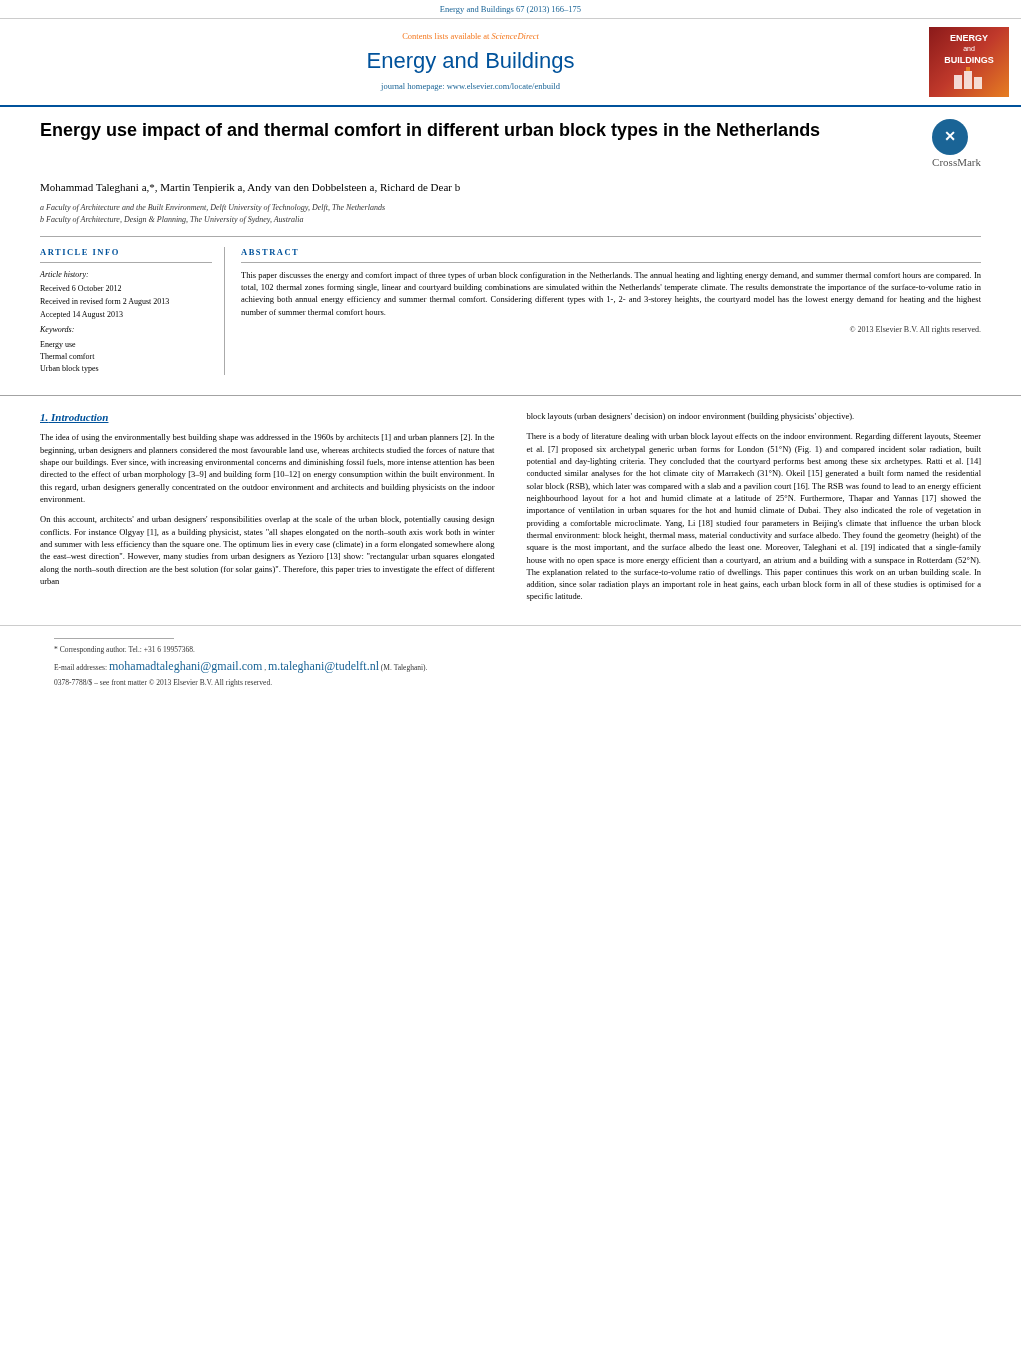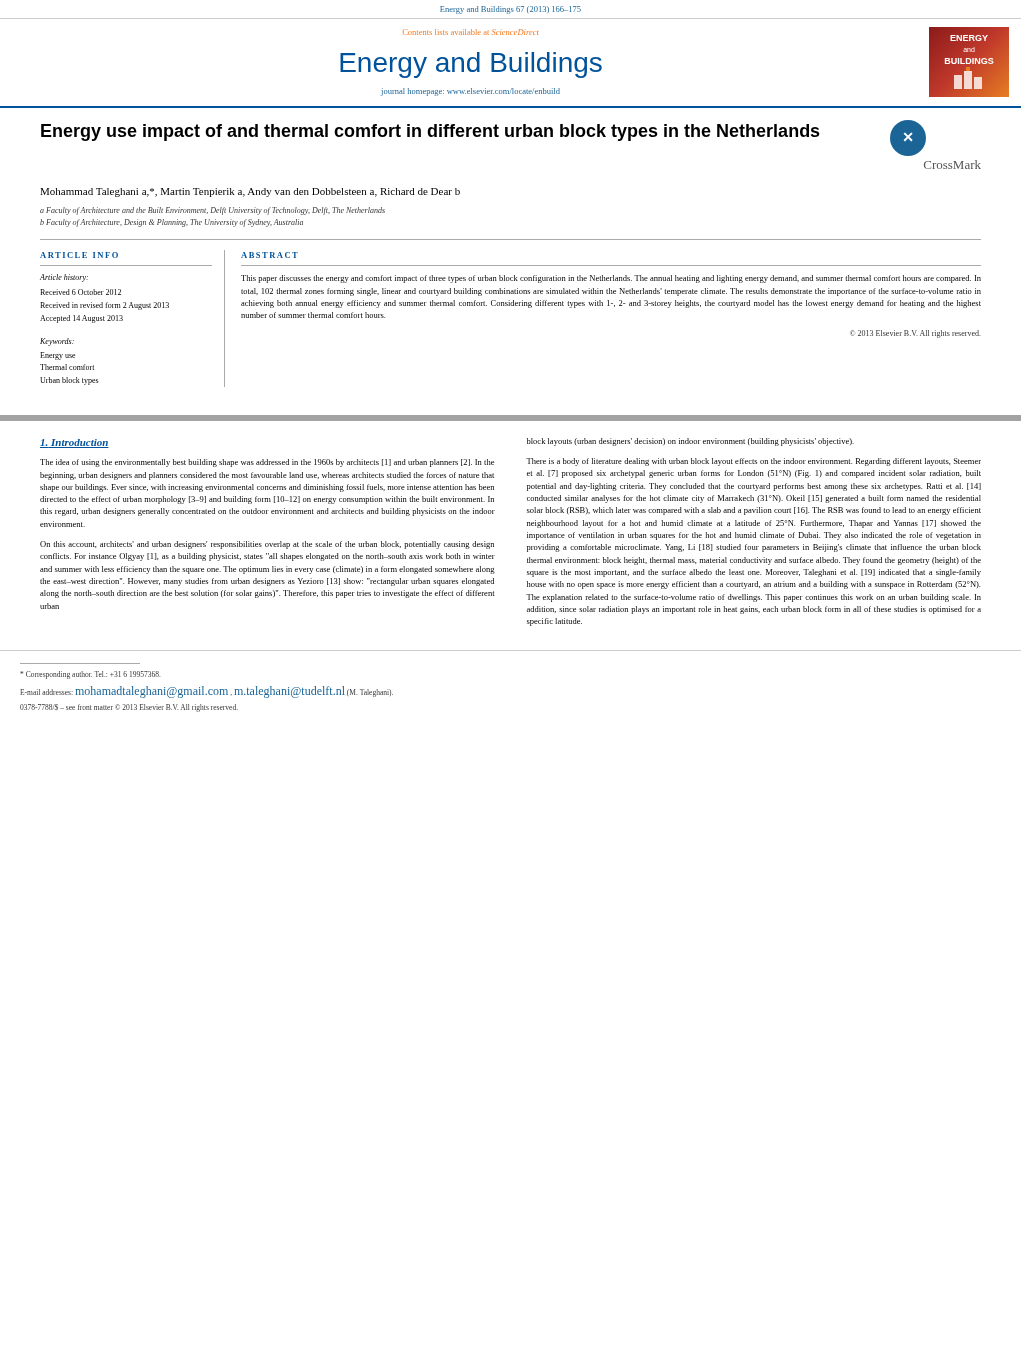--- a/index.html
+++ b/index.html
@@ -58,21 +58,21 @@
     }
     .sciencedirect-link {
       font-size: 8.5px;
       color: #555;
       margin-bottom: 4px;
     }
     .sciencedirect-link span {
       color: #f47920;
     }
     .journal-title-main {
-      font-size: 28px;
+      font-size: 22px;
       font-weight: normal;
       color: #00529b;
       font-family: Arial, sans-serif;
       margin-bottom: 4px;
     }
     .journal-homepage {
       font-size: 8.5px;
       color: #555;
     }
     .journal-homepage span {
@@ -95,22 +95,22 @@
       color: white;
       font-size: 7px;
       font-weight: bold;
       font-family: Arial, sans-serif;
       text-align: center;
       padding: 4px;
     }
 
     
     .main-content {
-      padding: 12px 40px 28px 40px;
-      border-bottom: 6px solid #a3a3a3;
+      padding: 12px 40px 20px 40px;
+      border-bottom: 1px solid #a3a3a3;
     }
 
     
     .article-title-section {
       display: flex;
       align-items: flex-start;
       margin-bottom: 10px;
     }
     .article-title {
       flex: 1;
@@ -130,24 +130,23 @@
       border-radius: 50%;
       background: #1a6496;
       display: flex;
       align-items: center;
       justify-content: center;
       color: white;
       font-size: 14px;
       font-weight: bold;
     }
     .crossmark-label {
-      font-size: 13px;
+      font-size: 11px;
       text-align: right;
       color: #555;
-      margin-left: 33px;
     }
 
     .authors {
       font-size: 11px;
       margin-bottom: 6px;
       color: #000;
     }
     .affiliations {
       font-size: 8px;
       color: #333;
@@ -188,21 +187,21 @@
       font-style: italic;
       margin-bottom: 3px;
     }
     .info-value {
       font-size: 8px;
       margin-bottom: 2px;
     }
     .keywords-label {
       font-size: 8px;
       font-style: italic;
-      margin-top: 12px;
+      margin-top: 4px;
       margin-bottom: 3px;
     }
     .keyword-item {
       font-size: 8px;
       margin-bottom: 1px;
     }
     .abstract-text {
       font-size: 8.5px;
       line-height: 1.45;
       text-align: justify;
@@ -240,21 +239,21 @@
     .body-para {
       font-size: 8.5px;
       line-height: 1.45;
       text-align: justify;
       margin-bottom: 8px;
       color: #000;
     }
 
     
     .footer-section {
-      padding: 6px 20px;
+      padding: 6px 54px;
       border-top: 1px solid #ccc;
     }
     .footnote-line {
       font-size: 7.5px;
       margin-bottom: 3px;
       color: #333;
     }
     .footnote-link {
       color: #1a6496;
       font-size: 12px;

